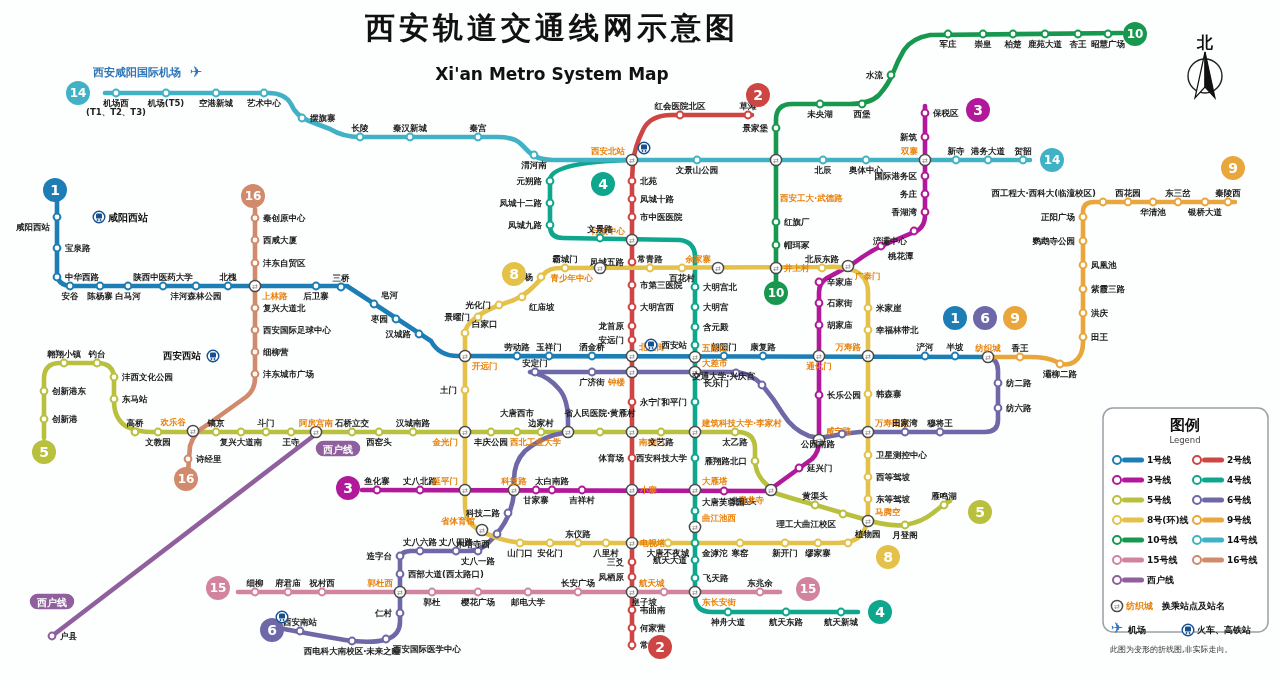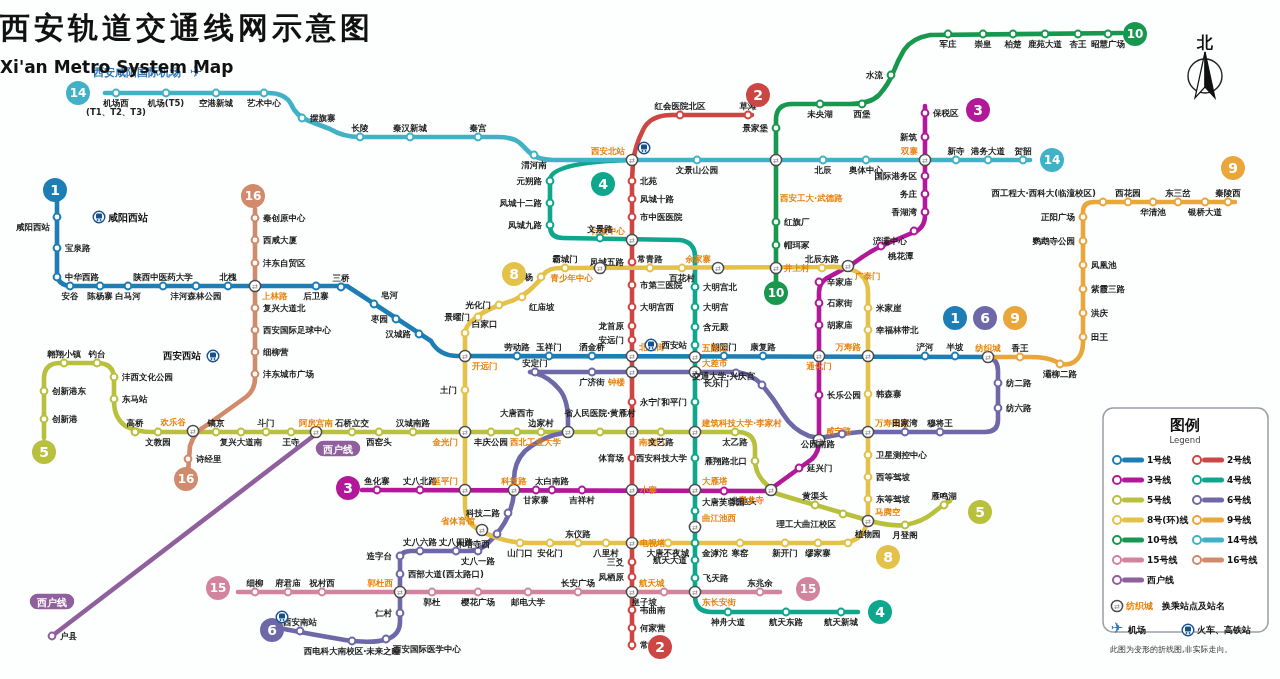--- a/index.html
+++ b/index.html
@@ -1,21 +1,21 @@
 <!DOCTYPE html>
 <html><head>
 <meta charset="utf-8">
 <style>
   html,body{margin:0;padding:0;background:#e9edf0;}
   #stage{position:relative;width:1280px;height:679px;background:#fdfefe;overflow:hidden;
          font-family:"DejaVu Sans","Liberation Sans",sans-serif;}
   #map{position:absolute;left:0;top:0;}
-  .titlebox{position:absolute;left:0;top:8px;width:1104px;text-align:left;pointer-events:none;}
+  .titlebox{position:absolute;left:0;top:8px;width:1104px;text-align:center;pointer-events:none;}
   .title-zh{font-size:30px;font-weight:bold;color:#111;letter-spacing:4px;}
-  .title-en{font-size:17px;font-weight:bold;color:#111;margin-top:8px;}
+  .title-en{font-size:17px;font-weight:bold;color:#111;margin-top:15px;}
   text{font-family:"DejaVu Sans","Liberation Sans",sans-serif;}
 </style>
 </head>
 <body>
 
 <div id="stage">
   <svg id="map" width="1280" height="679" viewBox="0 0 1280 679">
       <path d="M57,198 L57,272 Q57,286 72,286 L347,286 L431,341 Q439,356 458,356 L992,357" fill="none" stroke="#1C7EB5" stroke-width="4.6" stroke-linecap="round" stroke-linejoin="round"></path>
       <path d="M752,115 L672,115 Q650,115 643,130 Q635,146 633,162 L632,180 L632,648" fill="none" stroke="#CE4643" stroke-width="4.6" stroke-linecap="round" stroke-linejoin="round"></path>
       <path d="M362,490 L768,491 L812,459 Q819,452 819,442 L819,292 Q819,283 827,278 L840,271 Q852,265 861,258 Q872,250 884,245 Q900,238 912,233 Q925,229 925,215 L925,106" fill="none" stroke="#B1199A" stroke-width="4.6" stroke-linecap="round" stroke-linejoin="round"></path>

